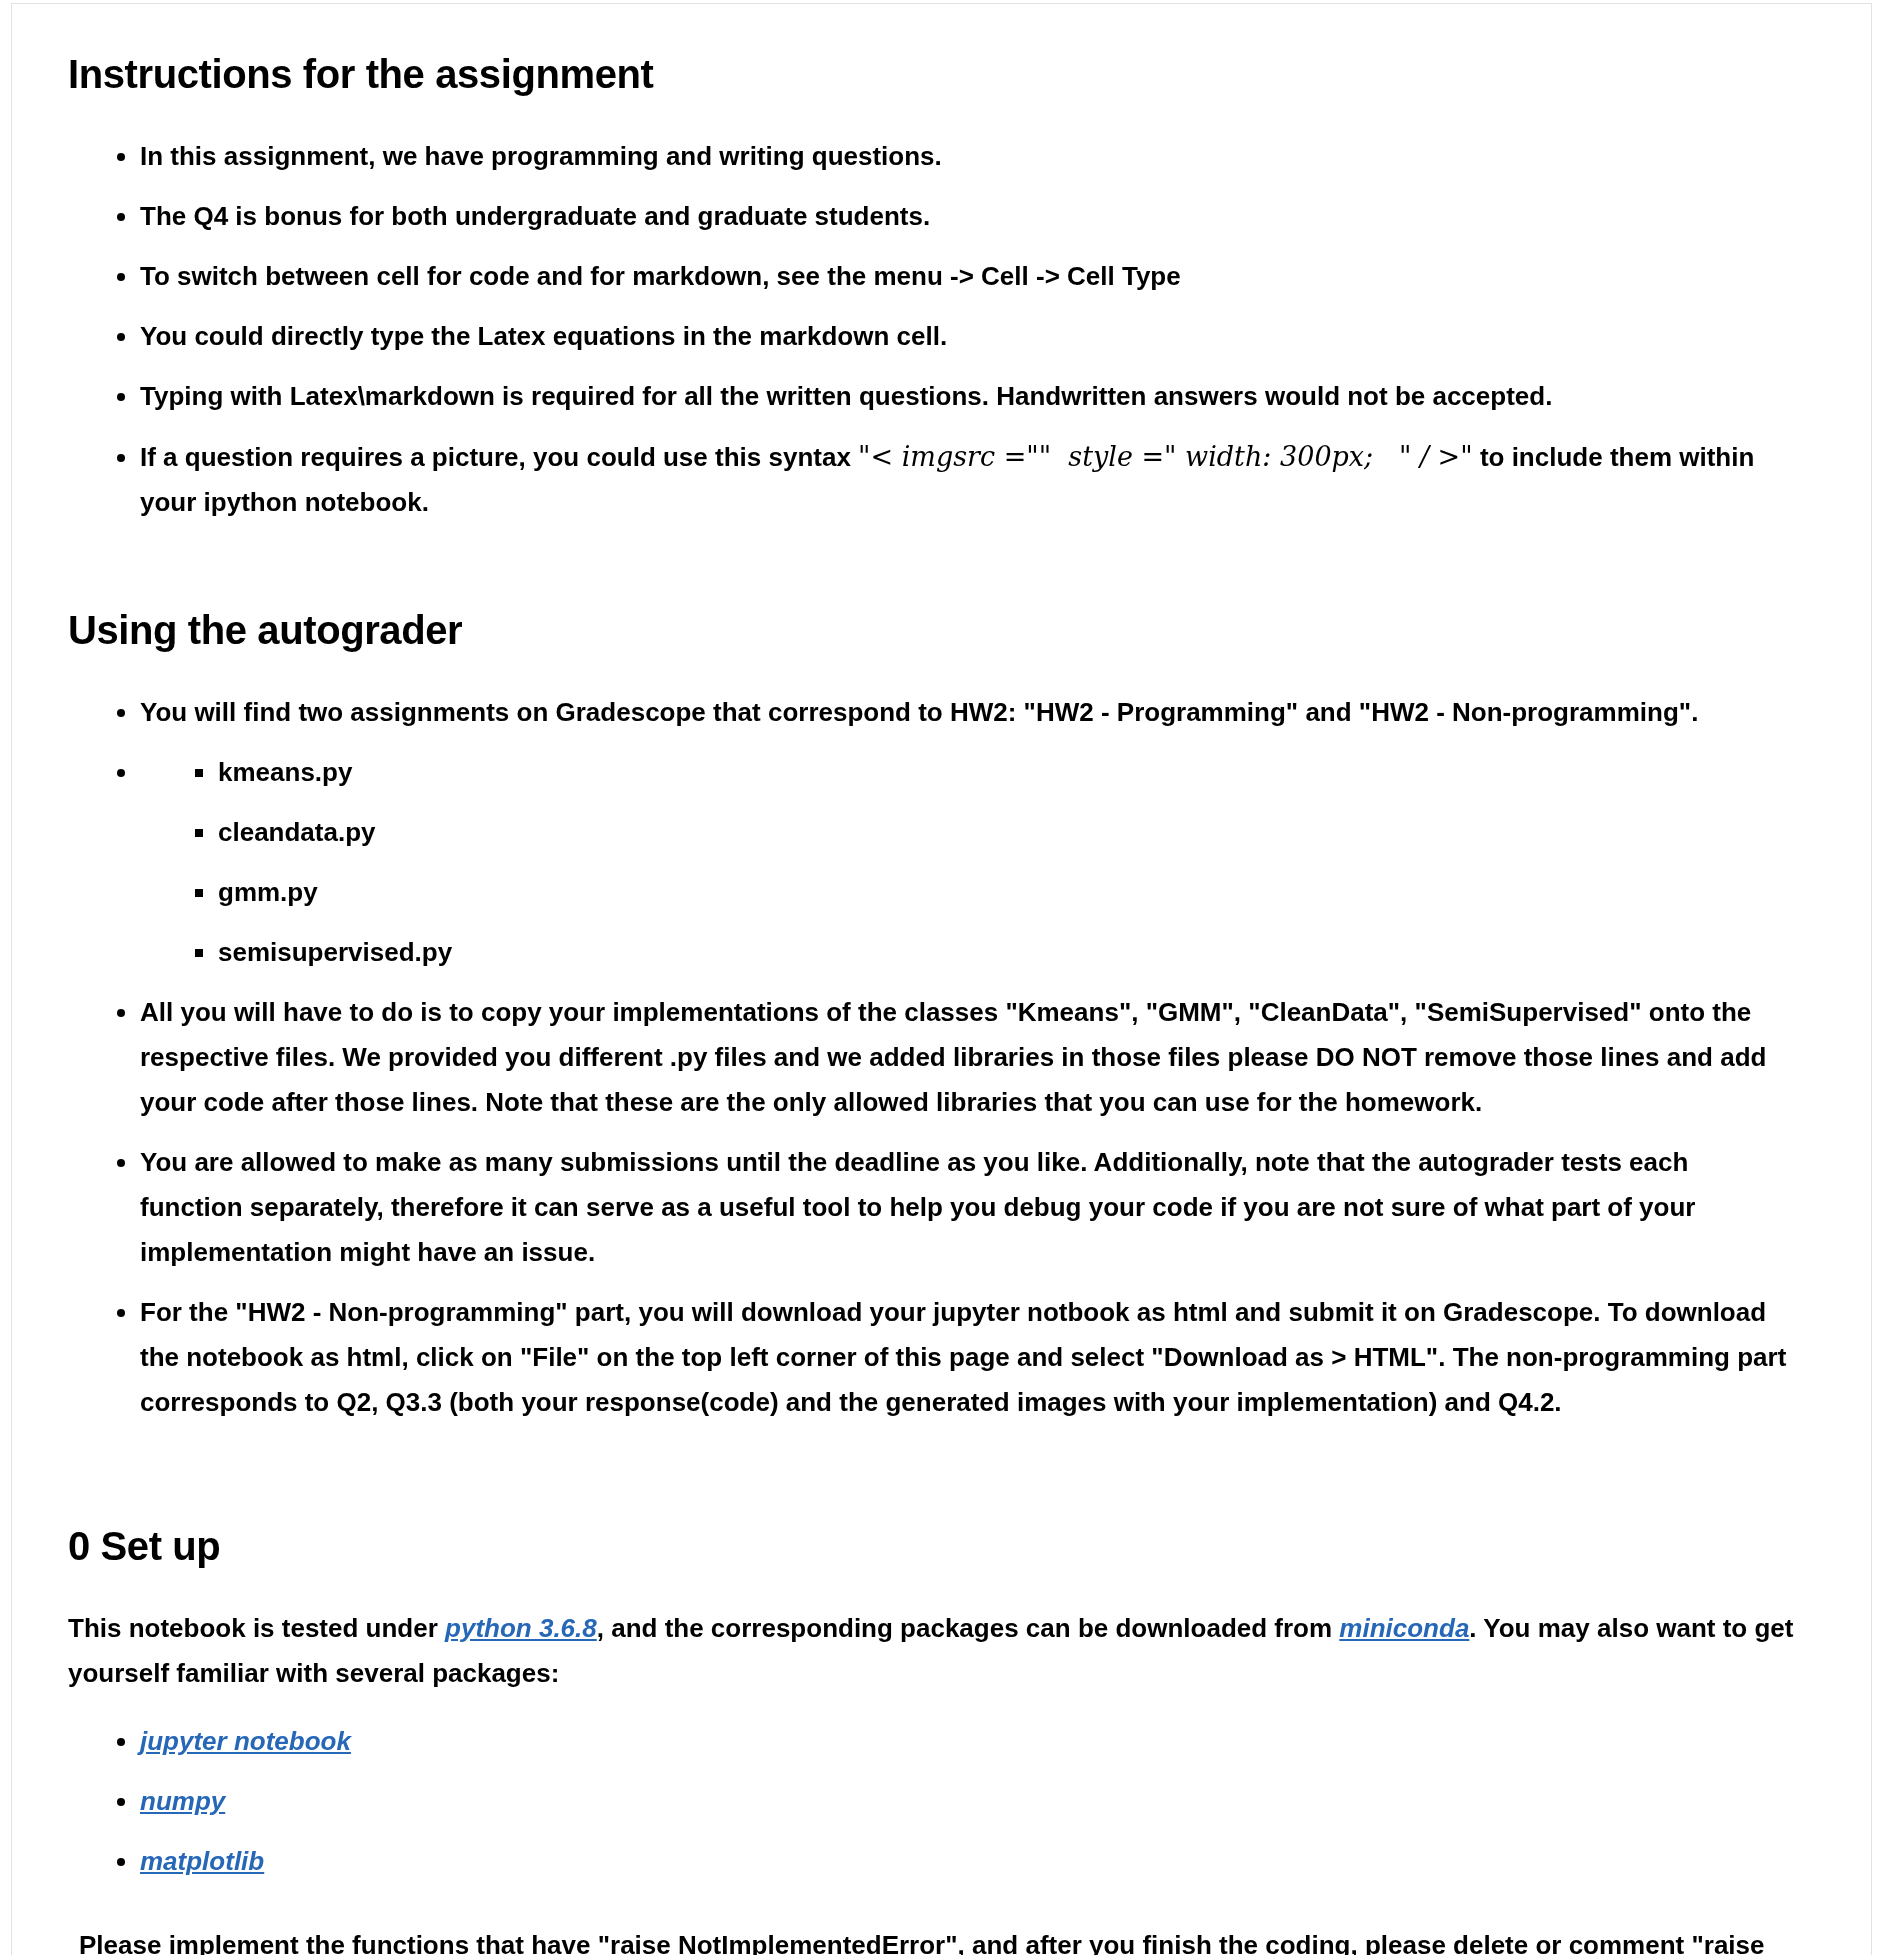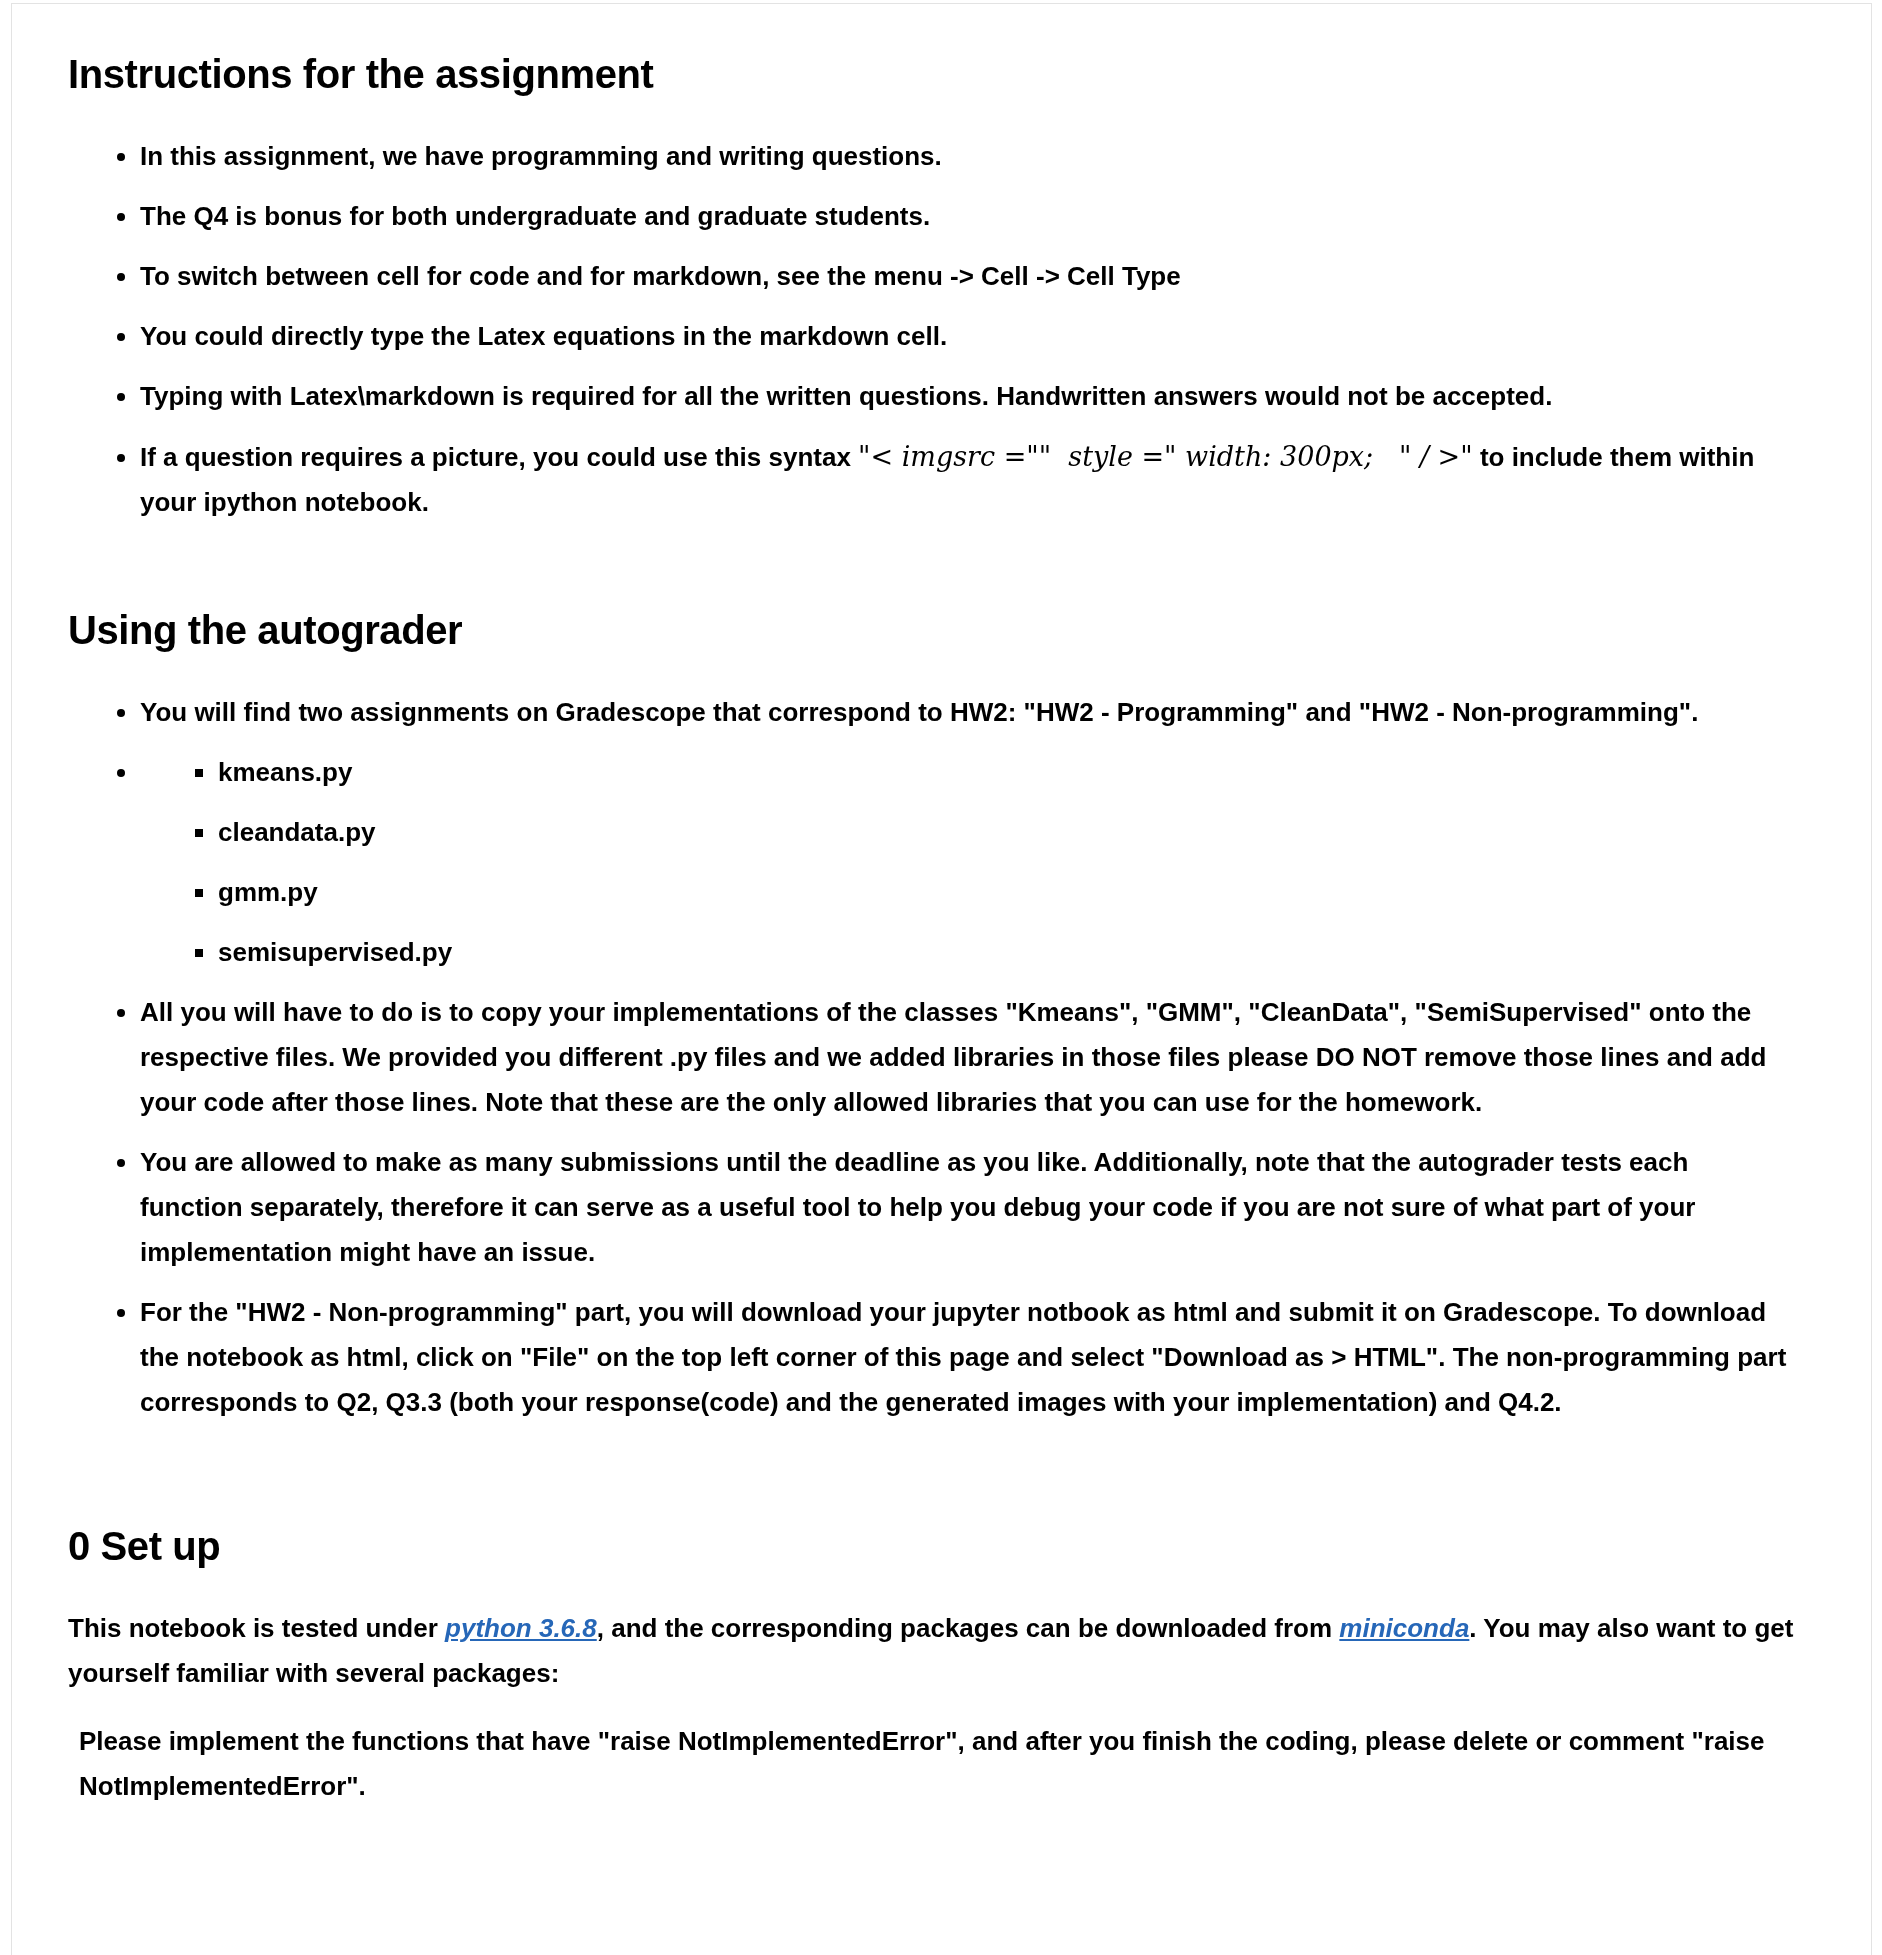--- a/index.html
+++ b/index.html
@@ -132,17 +132,28 @@
       <span>For the "HW2 - Non-programming" part, you will download your jupyter notbook as html and submit it on Gradescope. To download the notebook as html, click on "File" on the top left corner of this page and select "Download as &gt; HTML". The non-programming part corresponds to Q2, Q3.3 (both your response(code) and the generated images with your implementation) and Q4.2.</span>
     </li>
   </ul>
 
   <h1 class="setup-title">0 Set up</h1>
 
   <p class="intro">
     <span>This notebook is tested under </span><a>python 3.6.8</a><span>, and the corresponding packages can be downloaded from </span><a>miniconda</a><span>. You may also want to get yourself familiar with several packages:</span>
   </p>
 
+  <ul class="package-list">
+    <li>
+      <a>jupyter notebook</a>
+    </li>
+    <li>
+      <a>numpy</a>
+    </li>
+    <li>
+      <a>matplotlib</a>
+    </li>
+  </ul>
 
   <p class="closing">Please implement the functions that have "raise NotImplementedError", and after you finish the coding, please delete or comment "raise NotImplementedError".</p>
 
 </div>
 
 
 </body></html>

